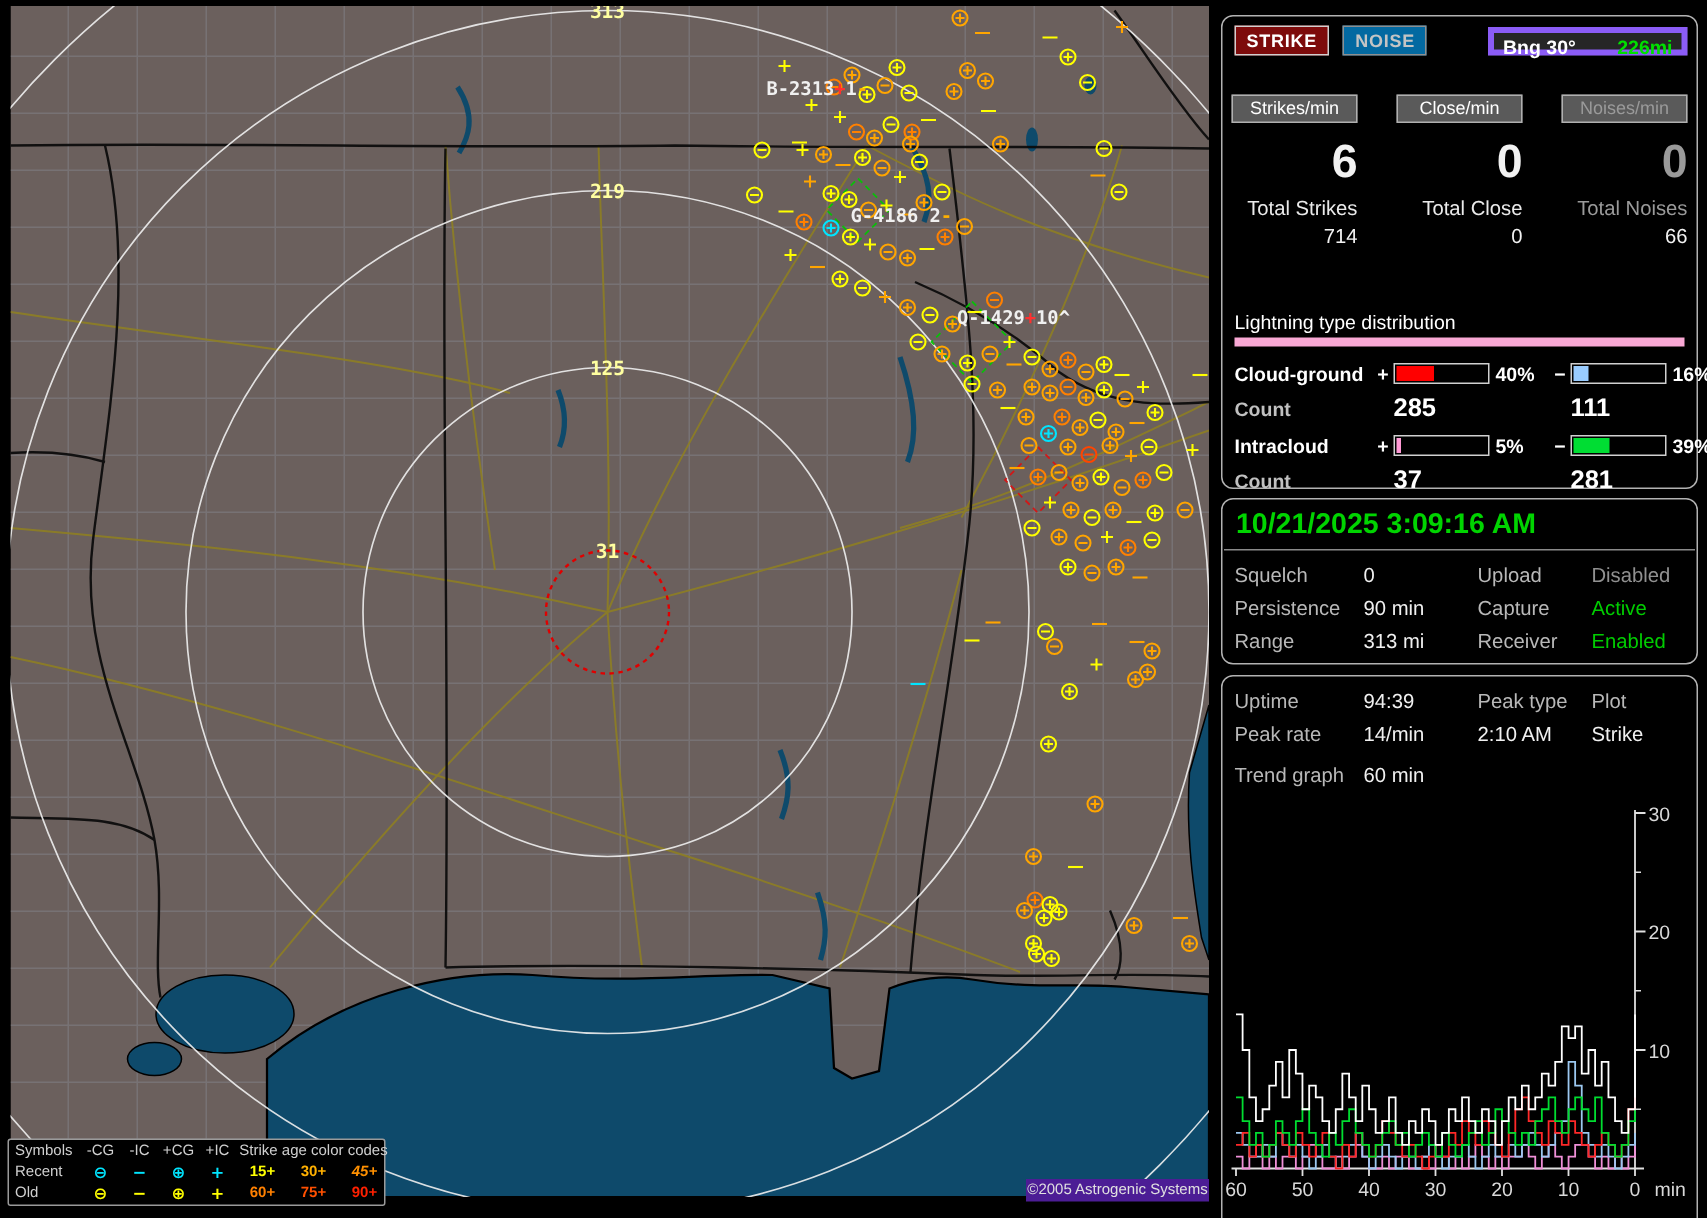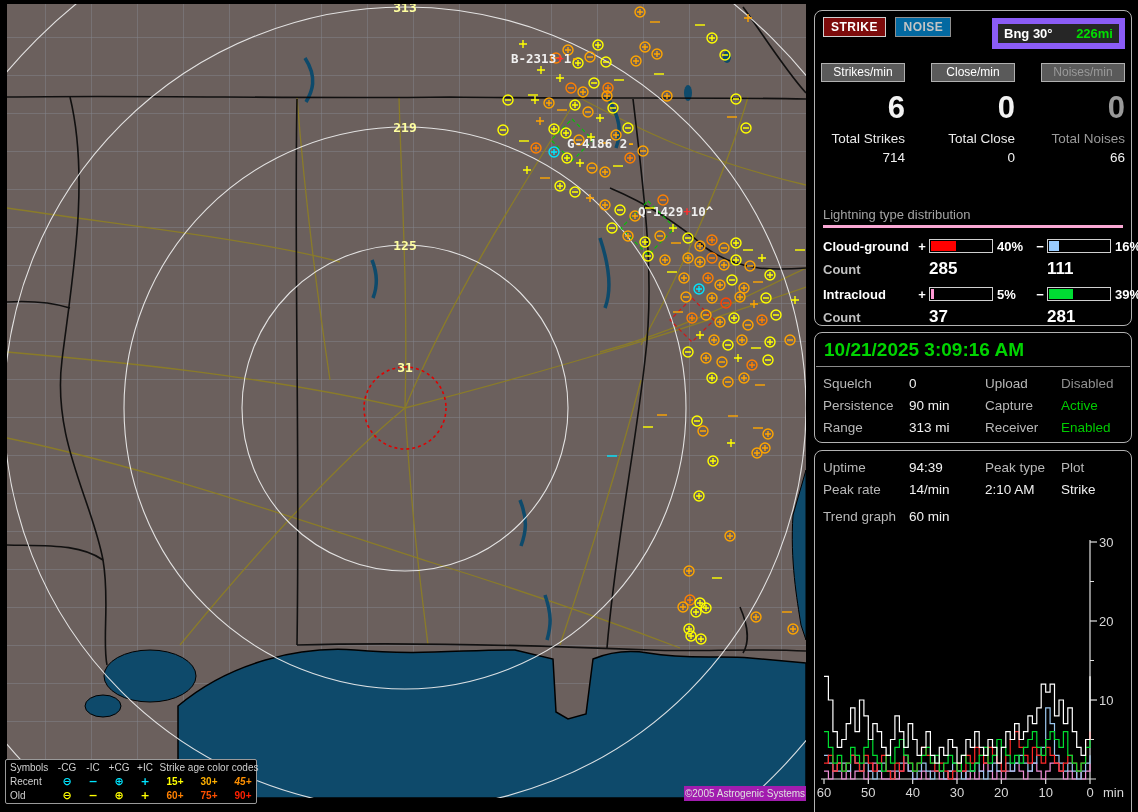--- a/index.html
+++ b/index.html
@@ -10,48 +10,48 @@
   #map-svg{position:absolute;left:0;top:0;}
   #map-legend{position:absolute;left:5px;top:759px;width:252px;height:45px;
     background:#000;border:1px solid #9a9a9a;border-radius:2px;
     font-size:10px;line-height:14px;color:#cfcfcf;padding:1px 0 0 4px;box-sizing:border-box;}
   .lg-row{display:grid;grid-template-columns:44px 26px 26px 26px 26px 34px 34px 34px;height:14px;align-items:center;}
   .lg-row span{text-align:center;white-space:nowrap;}
   .lg-row .lg-lab{text-align:left;}
   .lg-age-head{grid-column:6 / span 3;text-align:center !important;}
   .lg-sym{font-family:"DejaVu Sans",sans-serif;font-size:11px;font-weight:bold;}
   #map-copyright{position:absolute;left:684px;top:786px;width:122px;height:15px;
-    background:#a21caf;color:#e0e0e0;font-size:10px;line-height:15px;text-align:center;white-space:nowrap;}
+    background:#4c1d95;color:#e0e0e0;font-size:10px;line-height:15px;text-align:center;white-space:nowrap;}
   
   .panel-box{position:absolute;background:#000;border:1px solid #b2b2b2;border-radius:8px;box-sizing:border-box;}
   #box-stats{left:814px;top:10px;width:318px;height:316px;}
   #box-status{left:814px;top:332px;width:318px;height:111px;}
   #box-trend{left:814px;top:450px;width:318px;height:386px;}
   
   #btn-row{position:absolute;left:8px;top:6px;right:6px;height:22px;}
   .tbtn{display:inline-block;height:18px;line-height:18px;padding:0 7px;margin-right:5px;
     font-size:12px;font-weight:bold;letter-spacing:.5px;border:1px solid #d0d0d0;color:#fff;cursor:default;}
   #strike-btn{background:#7d0b0b;}
   #noise-btn{background:#0369a1;color:#c4c4c4;border-color:#8f8f8f;}
-  #bng-bar{position:absolute;right:0;top:1px;width:133px;height:31px;background:#262626;
-    border:6px solid #8b5cf6;font-size:13px;font-weight:bold;line-height:19px;padding:0 6px;box-sizing:border-box;}
+  #bng-bar{position:absolute;right:0;top:1px;width:133px;height:19px;background:#262626;
+    border:4px solid #8b5cf6;font-size:13px;font-weight:bold;line-height:19px;padding:0 6px;box-sizing:border-box;}
   #bng-bar .bng-l{color:#fff;}
   #bng-bar .bng-v{float:right;color:#00e000;}
   
   #stat-cols{position:absolute;left:6px;top:52px;right:6px;display:grid;grid-template-columns:1fr 1fr 1fr;column-gap:26px;}
   .stat-col{text-align:right;}
   .stat-chip{display:block;height:17px;line-height:17px;background:#5a5a5a;border:1px solid #b0b0b0;
     color:#fff;font-size:12px;text-align:center;margin-bottom:6px;}
   .stat-big{font-size:31px;font-weight:bold;color:#f2f2f2;height:40px;line-height:40px;}
   .stat-total-label{font-size:13.5px;color:#eaeaea;margin-top:3px;}
   .stat-total-value{font-size:13.5px;color:#f2f2f2;margin-top:4px;}
   .dim{color:#9a9a9a !important;}
   
   #dist{position:absolute;left:8px;top:196px;right:8px;}
-  #dist-title{font-size:13px;color:#a3a3a3;border-bottom:3px solid #f9a8d4;padding-bottom:3px;margin-bottom:8px;}
+  #dist-title{font-size:13px;color:#ffffff;border-bottom:6px solid #f9a8d4;padding-bottom:3px;margin-bottom:8px;}
   .dist-row{display:grid;grid-template-columns:92px 14px 64px 40px 14px 64px 40px;align-items:center;height:20px;margin-bottom:2px;}
   .dist-name{font-size:13px;font-weight:bold;color:#fff;}
   .dist-sign{font-size:13px;font-weight:bold;color:#fff;text-align:center;}
   .dist-bar{height:12px;border:1px solid #d0d0d0;background:#000;position:relative;}
   .dist-fill{position:absolute;left:1px;top:1px;bottom:1px;}
   .dist-pct{font-size:13px;font-weight:bold;color:#fff;padding-left:4px;}
   .count-row{display:grid;grid-template-columns:92px 14px 104px 14px 104px;height:22px;align-items:center;margin-bottom:4px;}
   .count-lab{font-size:13px;font-weight:bold;color:#c0c0c0;}
   .count-val{font-size:17px;font-weight:bold;color:#fff;}
   

